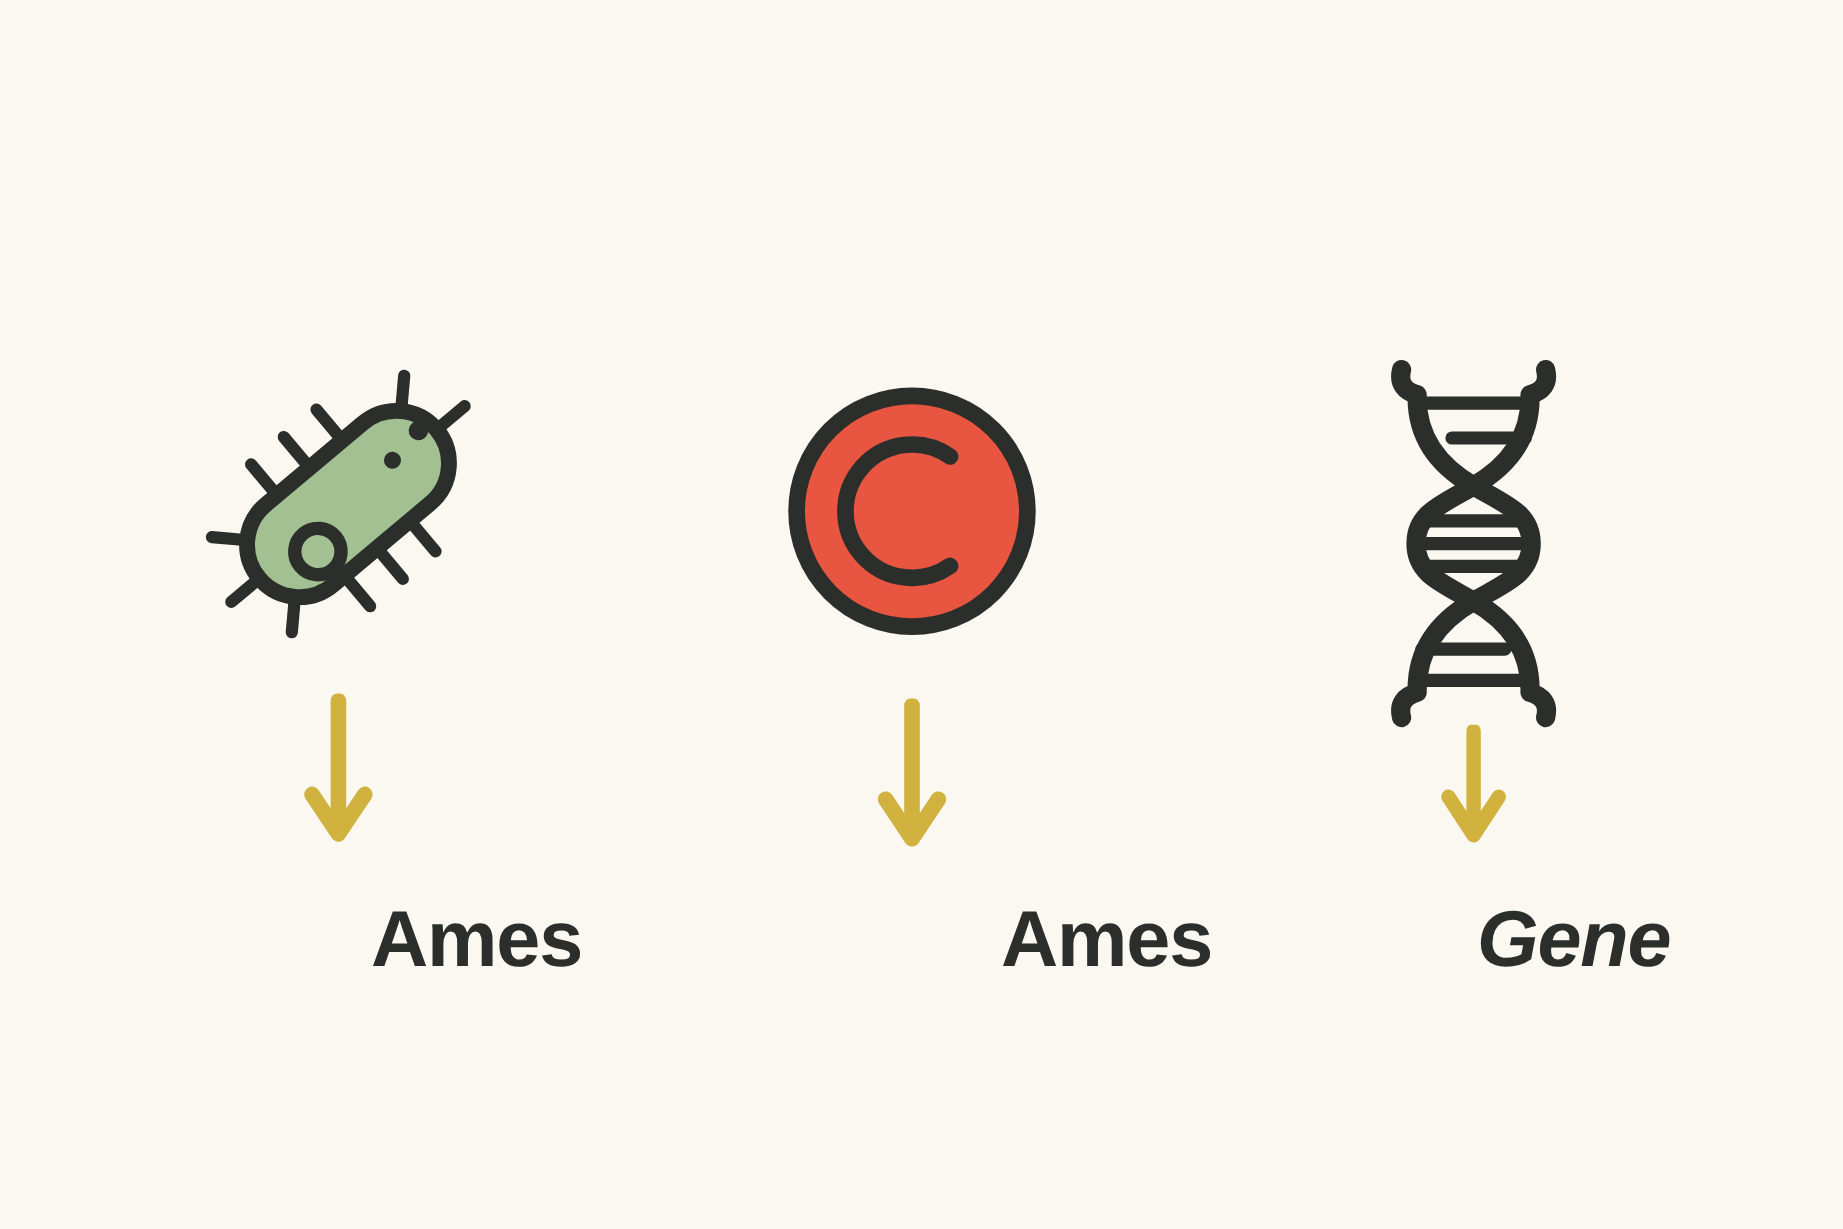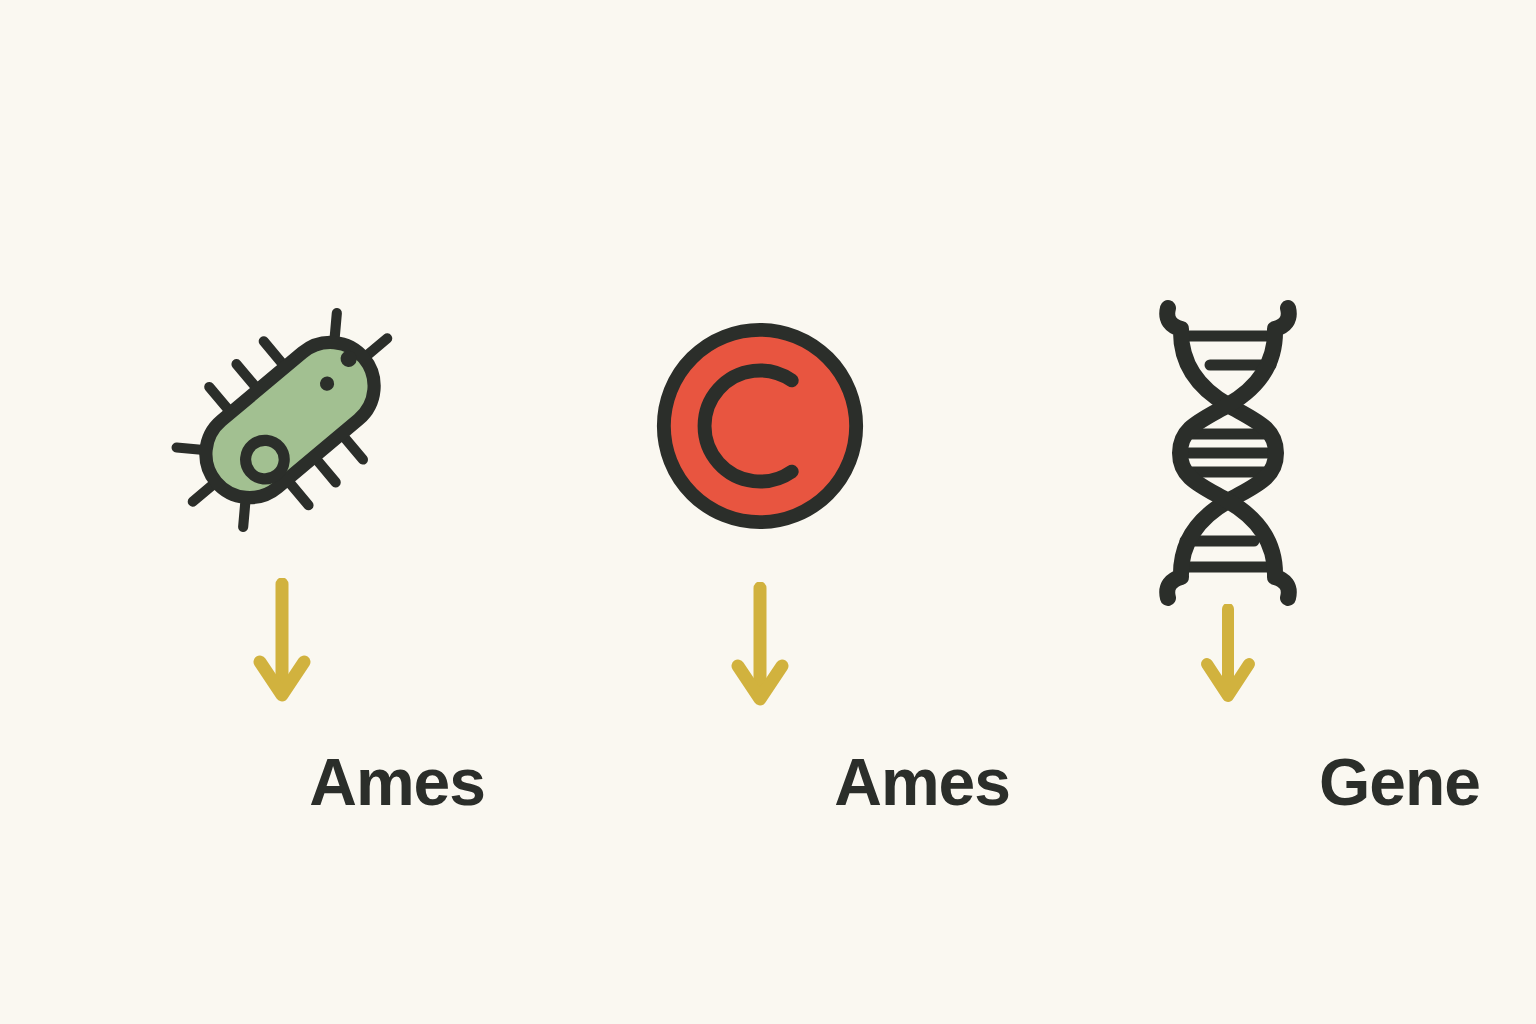--- a/index.html
+++ b/index.html
@@ -48,21 +48,21 @@
     top: 740px;
     text-align: right;
     font-size: 66px;
     font-weight: bold;
     letter-spacing: -1px;
     line-height: 84px;
     color: var(--ink);
   }
   #label-1 { left: 85px;  width: 400px; }
   #label-2 { left: 510px; width: 500px; }
-  #label-3 { left: 1080px; width: 400px; }
+  #label-3 { left: 992px; width: 400px; font-style: italic; }
 
   .ink-stroke   { stroke: var(--ink); fill: none; }
   .green-fill   { fill: var(--bacterium-green); }
   .red-fill     { fill: var(--blood-cell-red); }
   .ink-fill     { fill: var(--ink); }
   .yellow-stroke{ stroke: var(--arrow-yellow); fill: none; }
 </style>
 </head>
 <body>
 

